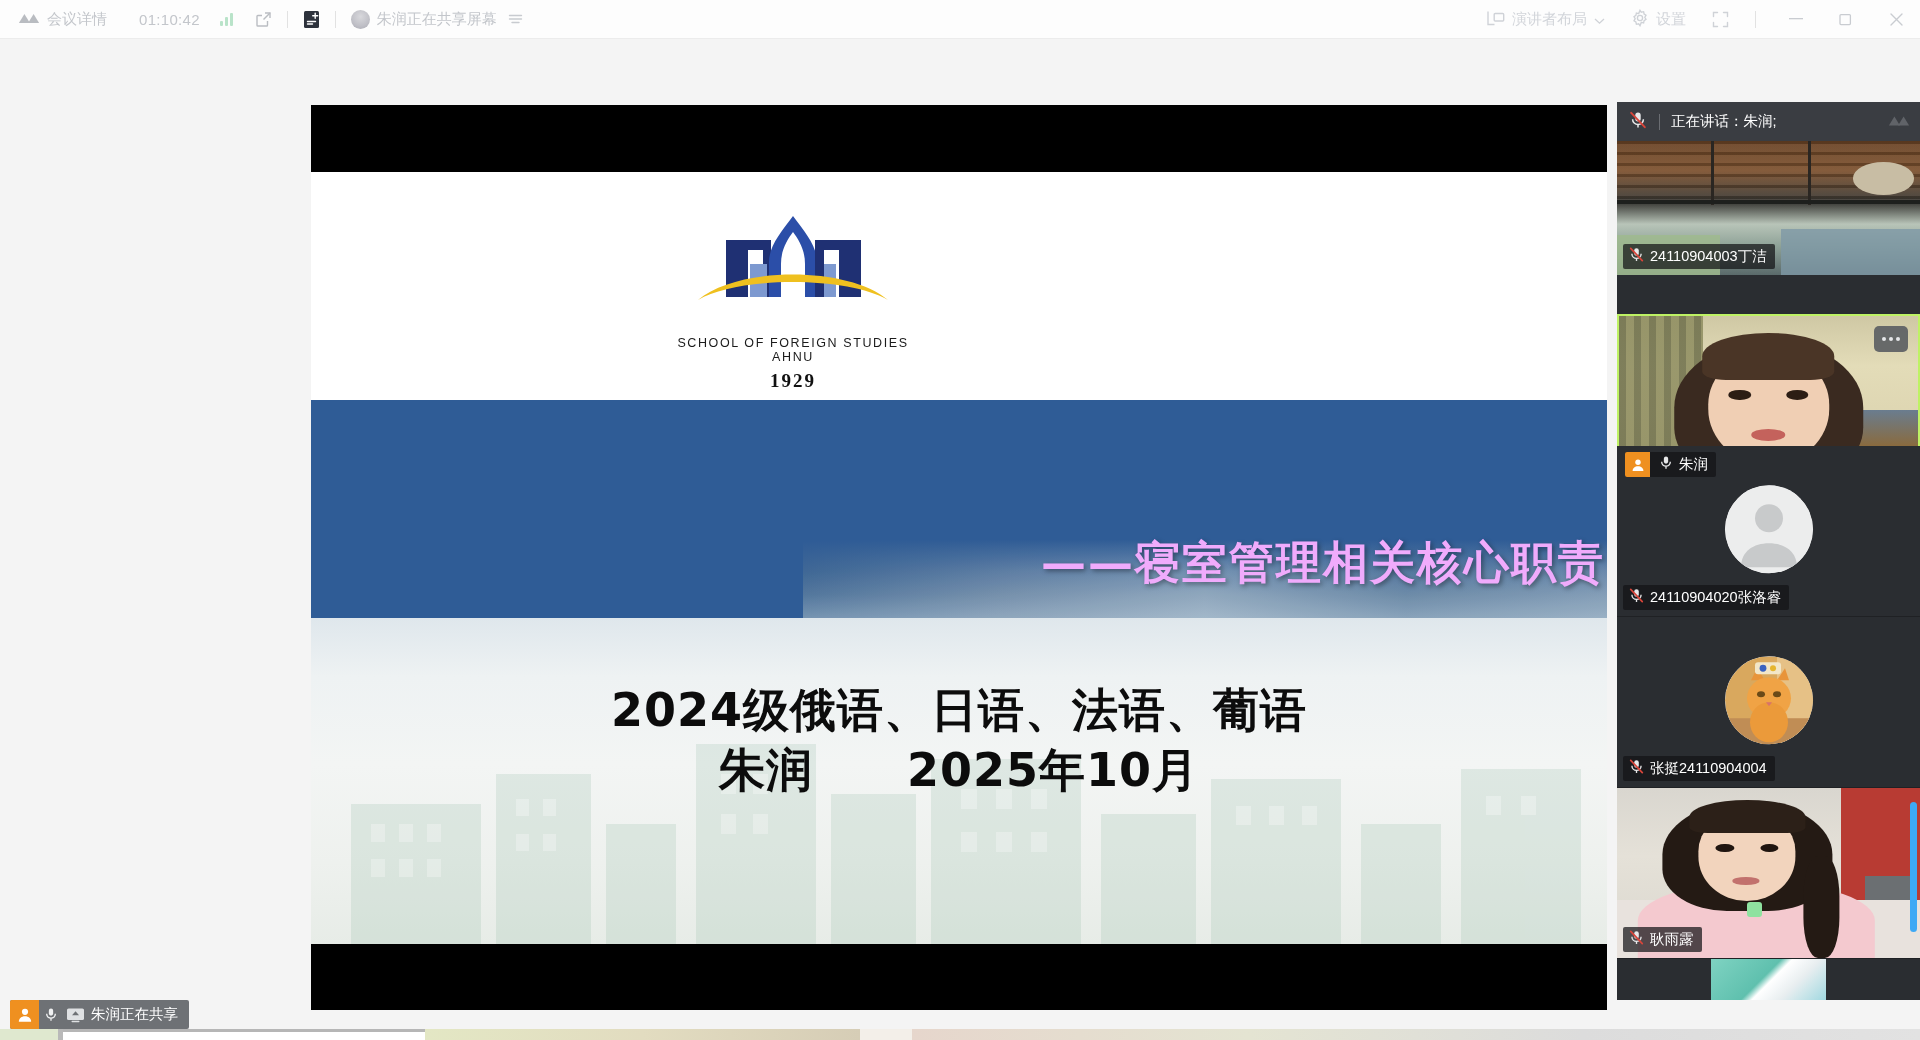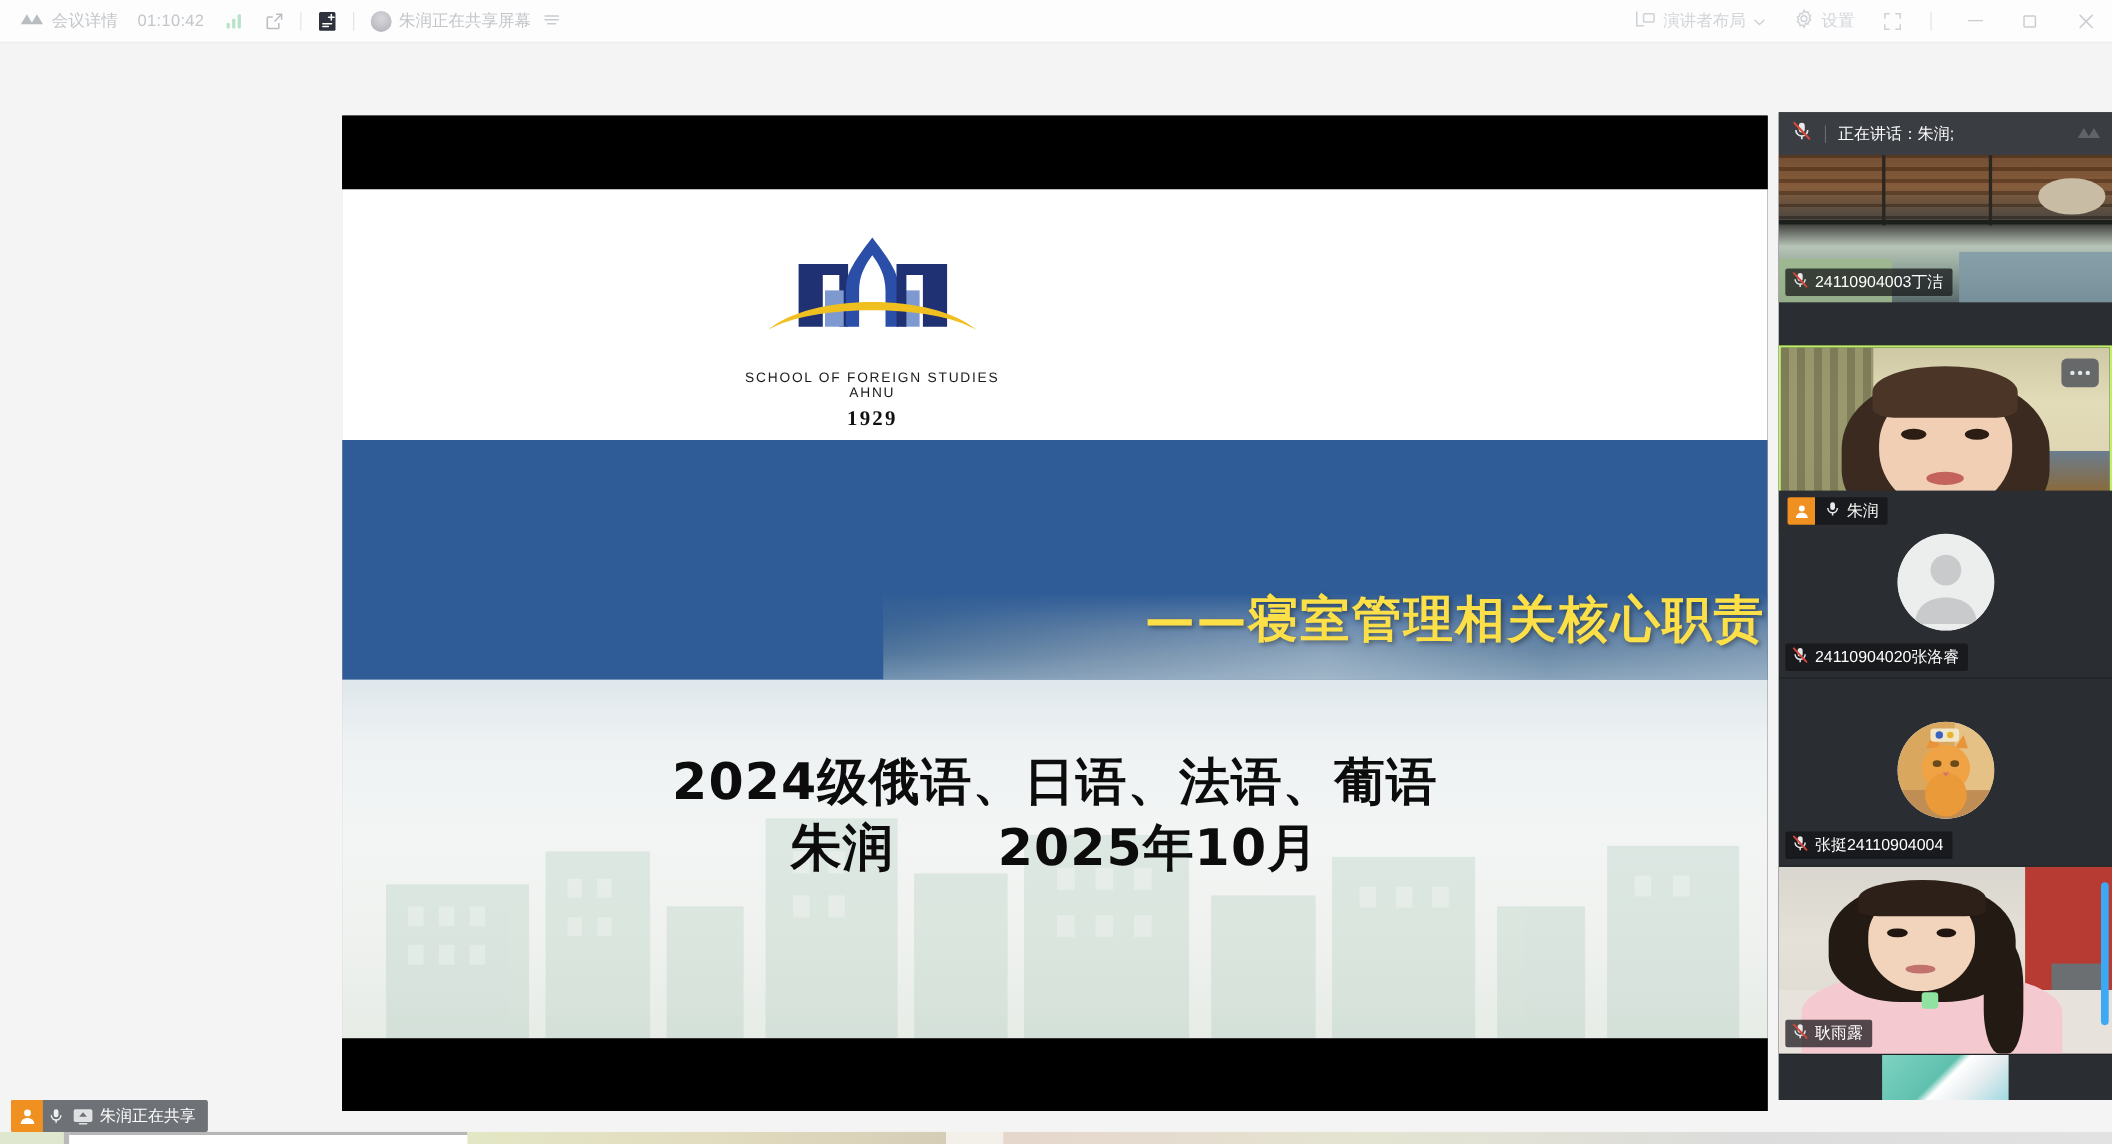--- a/index.html
+++ b/index.html
@@ -12,21 +12,21 @@
 
   
   #topbar{
     position:absolute; left:0; top:0; width:1920px; height:39px;
     background:#fdfdfd; display:flex; align-items:center;
     border-bottom:1px solid #ececec;
   }
   .tb-left{ display:flex; align-items:center; padding-left:18px; gap:0; }
   .tb-right{ margin-left:auto; display:flex; align-items:center; padding-right:14px; }
   .tb-item{ display:flex; align-items:center; gap:7px; color:#c3c6cb; font-size:15px; white-space:nowrap; }
-  .tb-gap{ margin-right:18px; }
+  .tb-gap{ margin-right:32px; }
   .vdiv{ width:1px; height:17px; background:#e2e2e2; margin:0 15px; }
   .logo-mtn{ width:22px; height:14px; }
   .timer{ color:#c3c6cb; font-size:15px; letter-spacing:.3px; margin-right:20px; }
   .bars{ display:flex; align-items:flex-end; gap:2px; height:14px; }
   .bars i{ display:block; width:3px; background:#b9e3c9; border-radius:1px; }
   .bars i:nth-child(1){height:5px}
   .bars i:nth-child(2){height:9px}
   .bars i:nth-child(3){height:13px}
   .icon-btn{ display:flex; align-items:center; justify-content:center; cursor:default; }
   .avatar-mini{
@@ -76,21 +76,21 @@
       linear-gradient(to right,#4a6f96,#7b93ac,#9fb3c4,#6e8ba6,#8fa6bb);
     opacity:.95;
   }
   .slide-title{
     position:absolute; left:0; top:32px; width:100%; text-align:center;
     color:#fff; font-size:72px; font-weight:bold; letter-spacing:5px;
     text-shadow:2px 2px 5px rgba(0,0,0,.35);
     font-family:"DejaVu Sans","Liberation Sans",sans-serif;
   }
   .slide-subtitle{
-    position:absolute; right:2px; top:133px; color:#fde047;
+    position:absolute; right:2px; top:133px; color:#f0abfc;
     font-size:45px; font-weight:bold; letter-spacing:2px;
     text-shadow:2px 2px 5px rgba(0,0,0,.4);
     font-family:"DejaVu Sans","Liberation Sans",sans-serif;
   }
   
   .lower-area{
     position:absolute; left:0; top:446px; width:100%; height:326px;
     background:linear-gradient(to bottom,#dfe7ec 0%,#eef2f3 18%,#f3f5f4 45%,#eef1ee 75%,#e7ece7 100%);
     overflow:hidden;
   }

